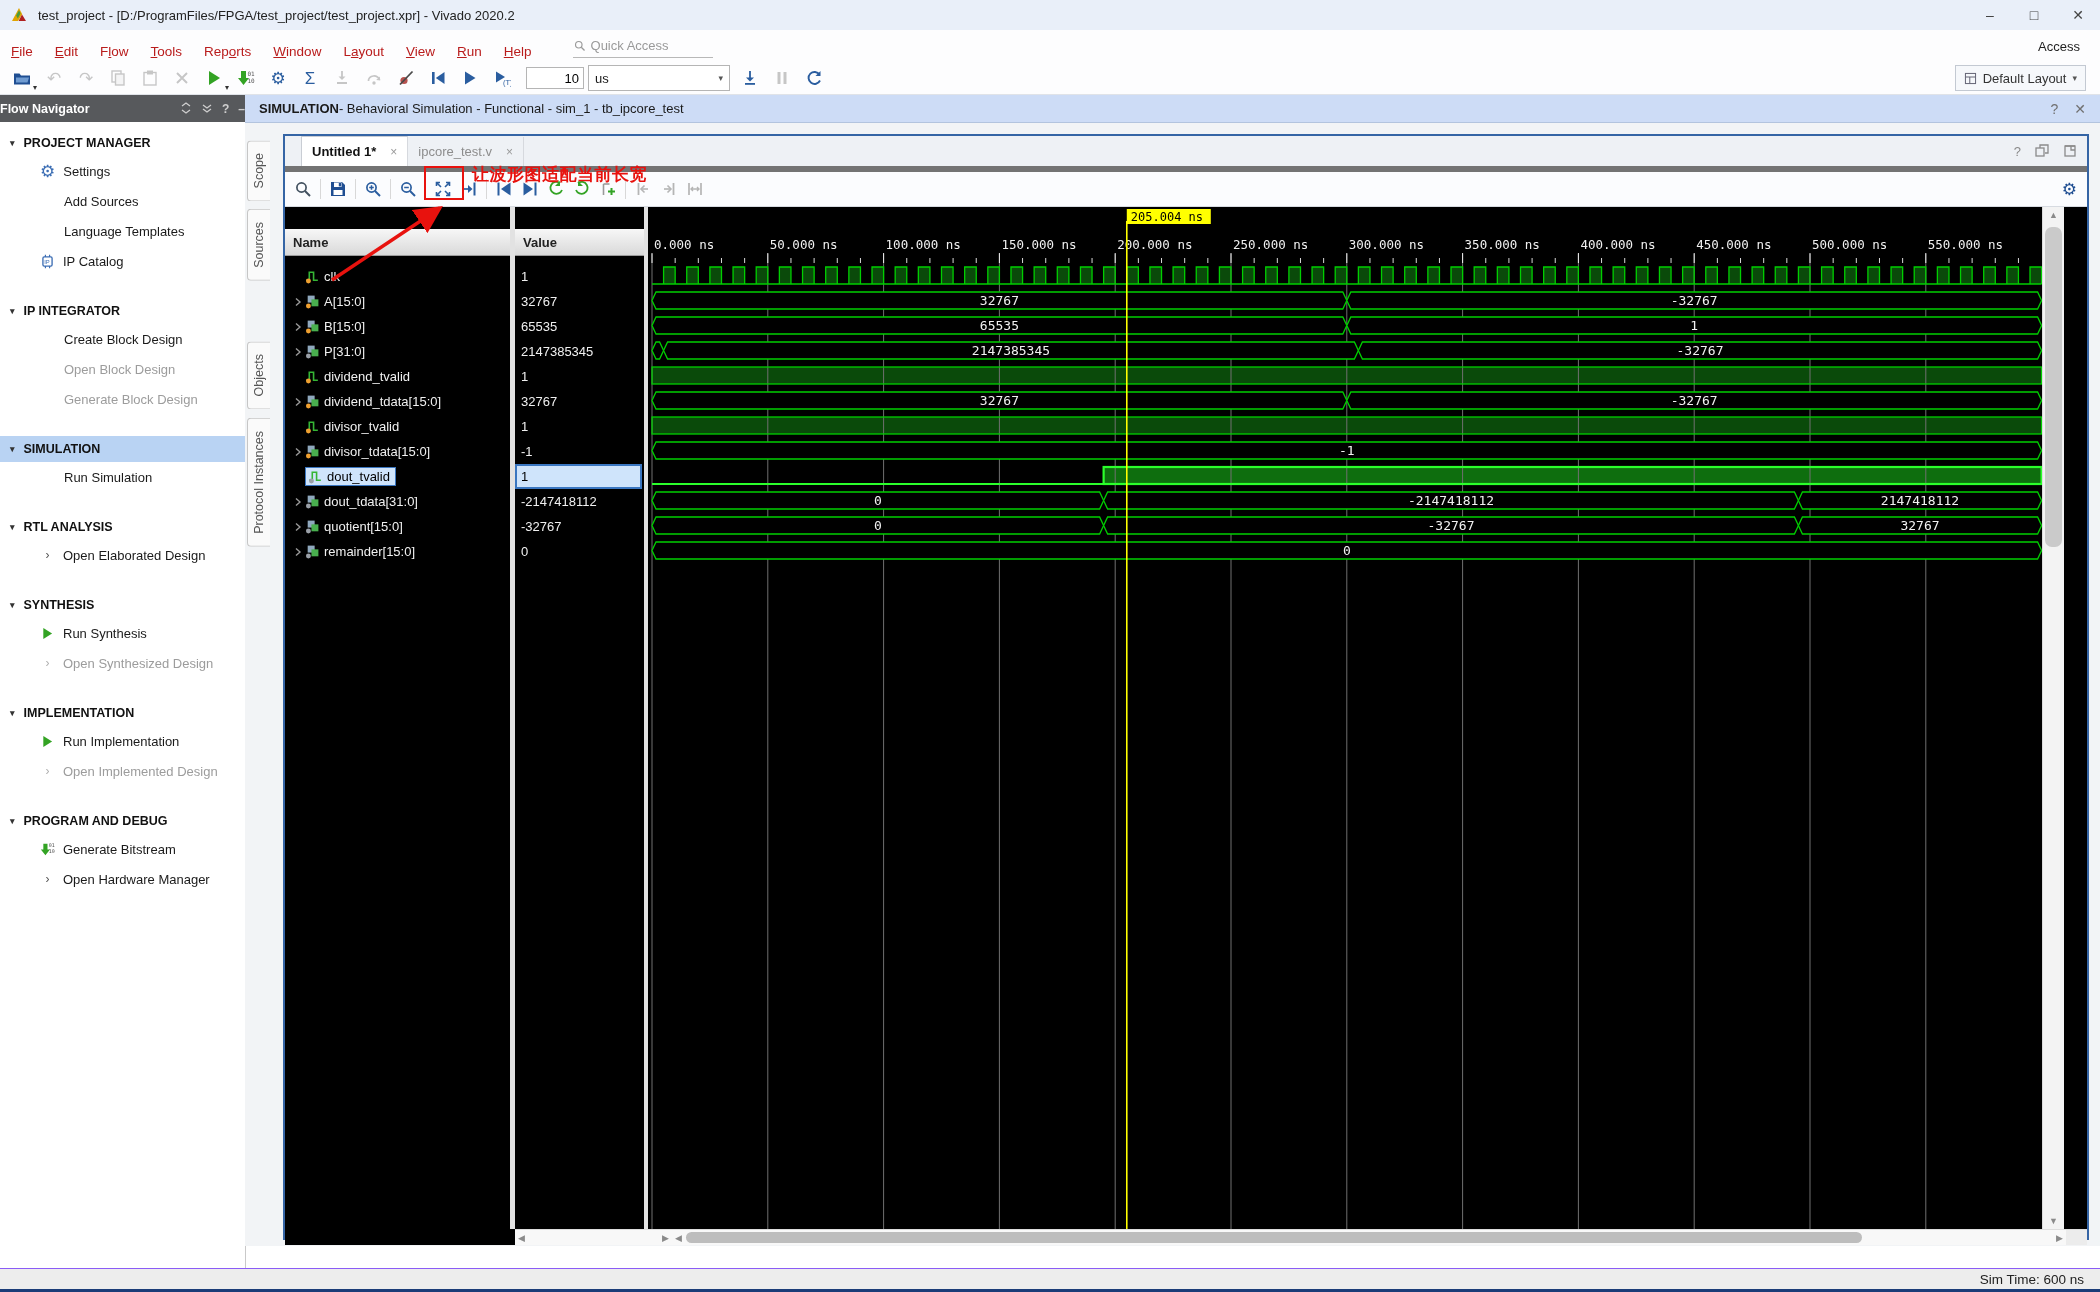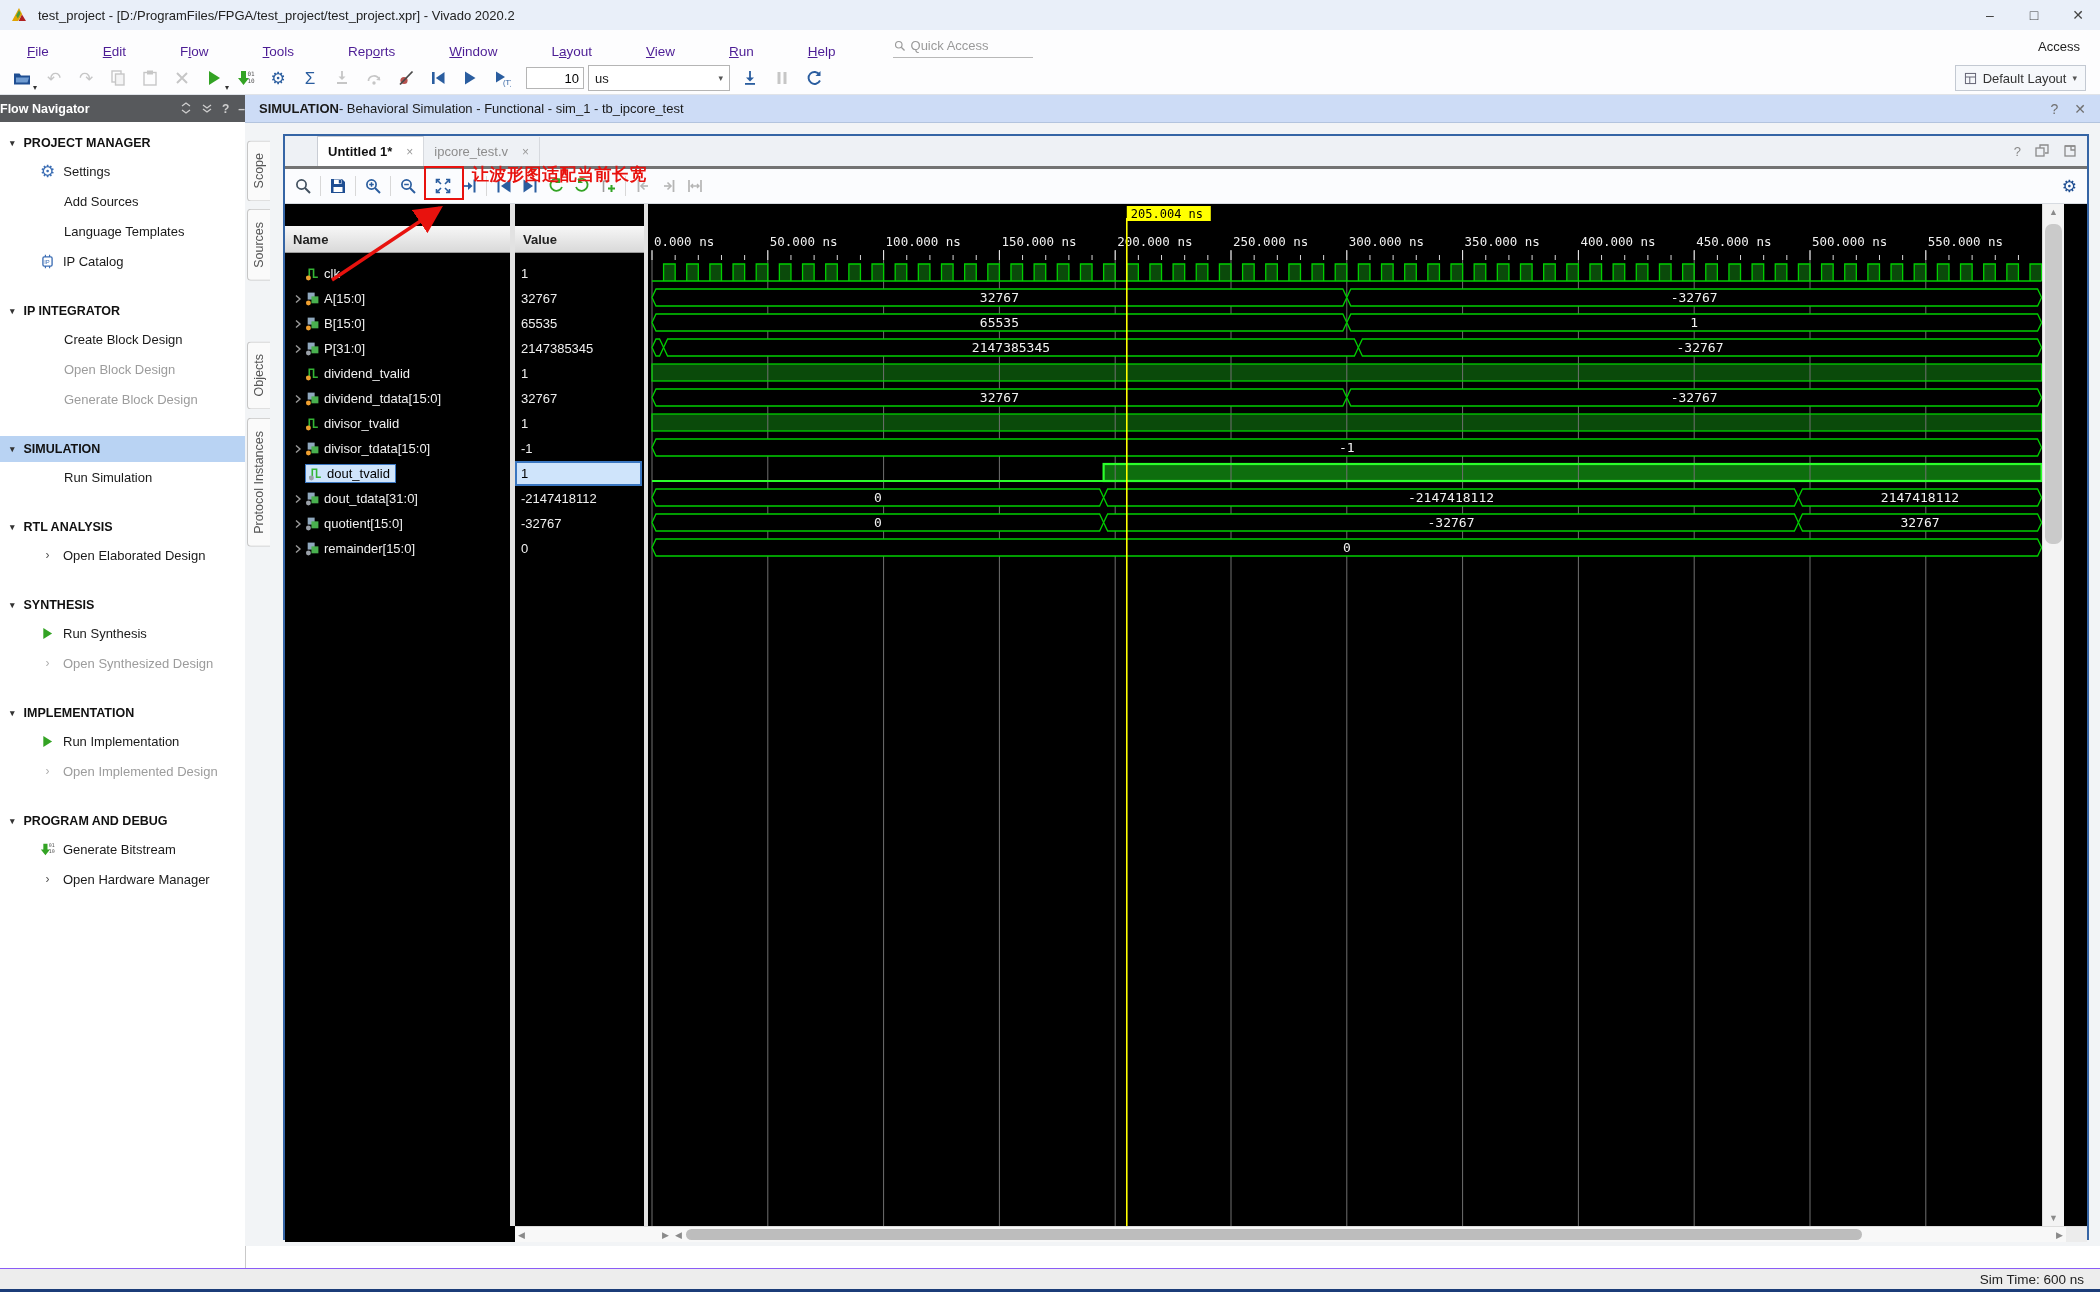--- a/index.html
+++ b/index.html
@@ -6,21 +6,21 @@
   #app{position:relative;width:2100px;height:1292px;background:#fff;font-family:"Liberation Sans",sans-serif;font-size:13px;color:#1a1a1a;overflow:hidden;}
   .abs{position:absolute;}
   
   #titlebar{left:0;top:0;width:2100px;height:30px;background:#e9eff9;border-bottom:1px solid #ccd4e0;display:flex;align-items:center;}
   #vivado-logo{width:18px;height:18px;margin:0 10px 0 10px;}
   #win-title{font-size:13px;color:#222;}
   #win-controls{margin-left:auto;display:flex;}
   .wbtn{width:44px;height:30px;display:flex;align-items:center;justify-content:center;color:#444;font-size:14px;cursor:default;}
   
   #menubar{left:0;top:30px;width:2100px;height:32px;background:#fdfdfe;border-bottom:1px solid #e3e6ea;display:flex;align-items:center;}
-  .menu-item{padding:0 27px;height:32px;line-height:32px;font-size:13.5px;color:#4c1d95;margin-top:12px;}
+  .menu-item{padding:0 11px;height:32px;line-height:32px;font-size:13.5px;color:#b91c1c;margin-top:12px;}
   .menu-item u{text-decoration:underline;}
   #quick-access{margin-left:30px;display:flex;align-items:center;width:140px;border-bottom:1px solid #b8b8b8;color:#9a9a9a;height:22px;gap:5px;font-size:13px;}
   #ready-label{margin-left:auto;margin-right:20px;color:#222;}
   
   #toolbar{left:0;top:62px;width:2100px;height:33px;background:#fdfdfe;border-bottom:1px solid #e0e3e8;display:flex;align-items:center;padding-left:6px;box-sizing:border-box;}
   .tbtn{width:30px;height:26px;display:flex;align-items:center;justify-content:center;position:relative;margin:0 1px;}
   .tbtn .ic svg{width:19px;height:19px;display:block;}
   .tbtn.dis{opacity:.55;}
   .tbtn .caret{position:absolute;right:0;bottom:-1px;font-size:8px;color:#333;}
   .glyph{font-size:17px;line-height:1;}
@@ -47,21 +47,21 @@
   #sim-header{left:245px;top:95px;width:1855px;height:28px;background:#cddcf6;border-bottom:1px solid #b3c4de;display:flex;align-items:center;padding:0 14px;box-sizing:border-box;font-size:13px;}
   #sim-header .ttl{font-weight:bold;}
   #simh-icons{margin-left:auto;display:flex;gap:16px;color:#707070;font-size:14px;}
   #workarea{left:245px;top:123px;width:1855px;height:1123px;background:#f2f4f6;}
   
   #sidetabs{left:247px;top:140px;width:36px;height:500px;display:flex;flex-direction:column;align-items:flex-start;}
   .sidetab{writing-mode:vertical-rl;transform:rotate(180deg);border:1px solid #c6c6c6;border-left:none;background:#fafafa;color:#555;font-size:12.5px;padding:12px 4px;margin-bottom:8px;border-radius:0 4px 4px 0;}
   .sidetab.gap{margin-bottom:60px;}
   
   #wave-window{left:283px;top:134px;width:1806px;height:1106px;border:2px solid #3565a5;background:#fff;box-sizing:border-box;}
-  #doctabs{height:30px;background:#eef1f5;border-bottom:3px solid #737373;display:flex;align-items:flex-end;padding-left:32px;}
+  #doctabs{height:30px;background:#eef1f5;border-bottom:6px solid #737373;display:flex;align-items:flex-end;padding-left:16px;}
   .doctab{height:29px;display:flex;align-items:center;padding:0 10px;font-size:13px;color:#8d8d8d;border-right:1px solid #d6d9de;gap:14px;}
   .doctab.active{background:#fff;color:#111;font-weight:bold;border-top:1px solid #c9cdd4;border-left:1px solid #c9cdd4;}
   .tab-x{color:#9a9a9a;font-size:12px;font-weight:normal;}
   #doctab-icons{margin-left:auto;display:flex;gap:14px;margin-right:10px;color:#8a8a8a;align-items:center;height:100%;}
   #doctab-icons svg{width:14px;height:14px;}
   
   #wavetoolbar{height:34px;background:#fbfcfe;border-bottom:1px solid #d7dbe1;display:flex;align-items:center;padding-left:5px;}
   .wtbtn{width:24px;height:24px;display:flex;align-items:center;justify-content:center;margin:0 1px;}
   .wtbtn svg{width:18px;height:18px;display:block;}
   .wtsep{width:1px;height:20px;background:#d8d8d8;margin:0 4px;}

